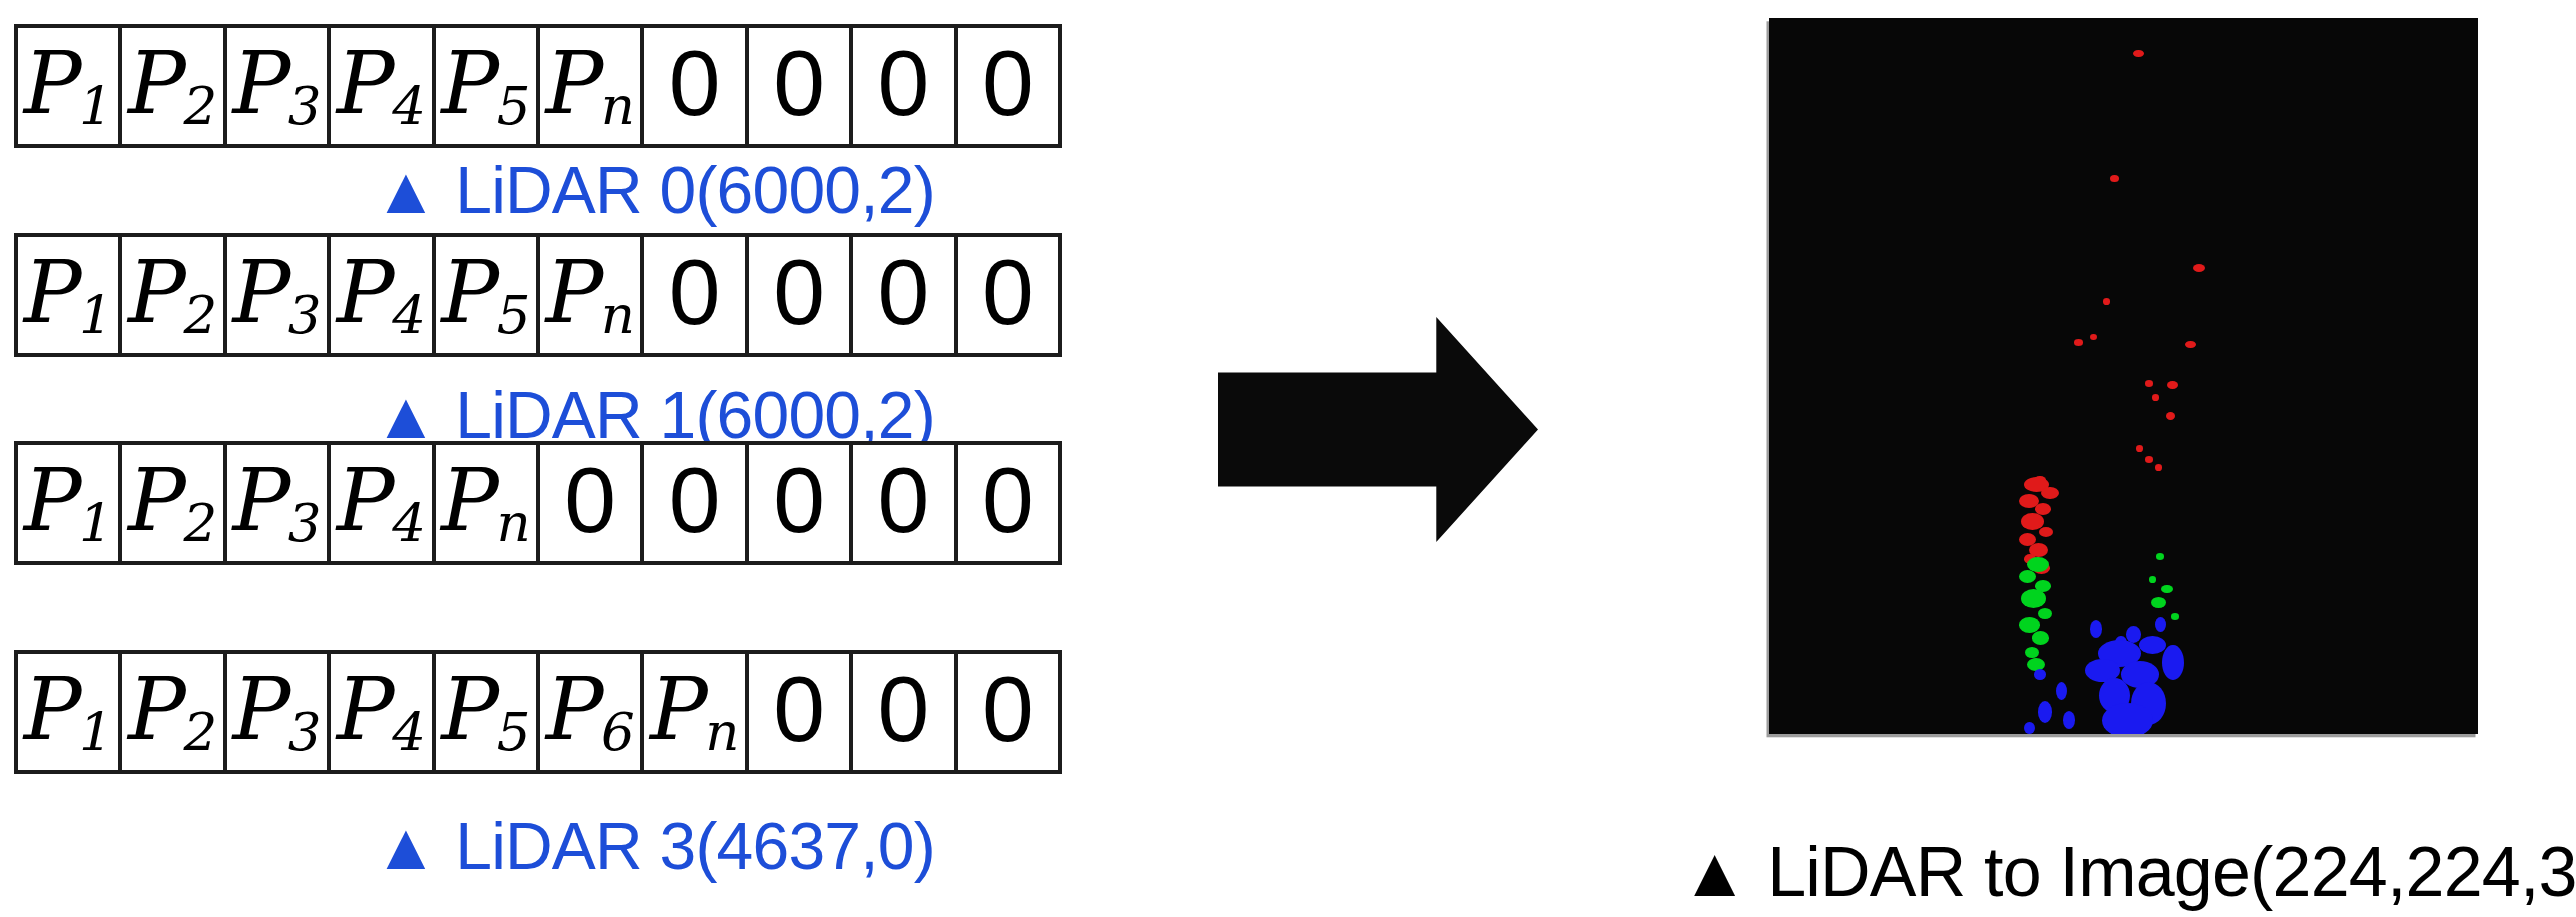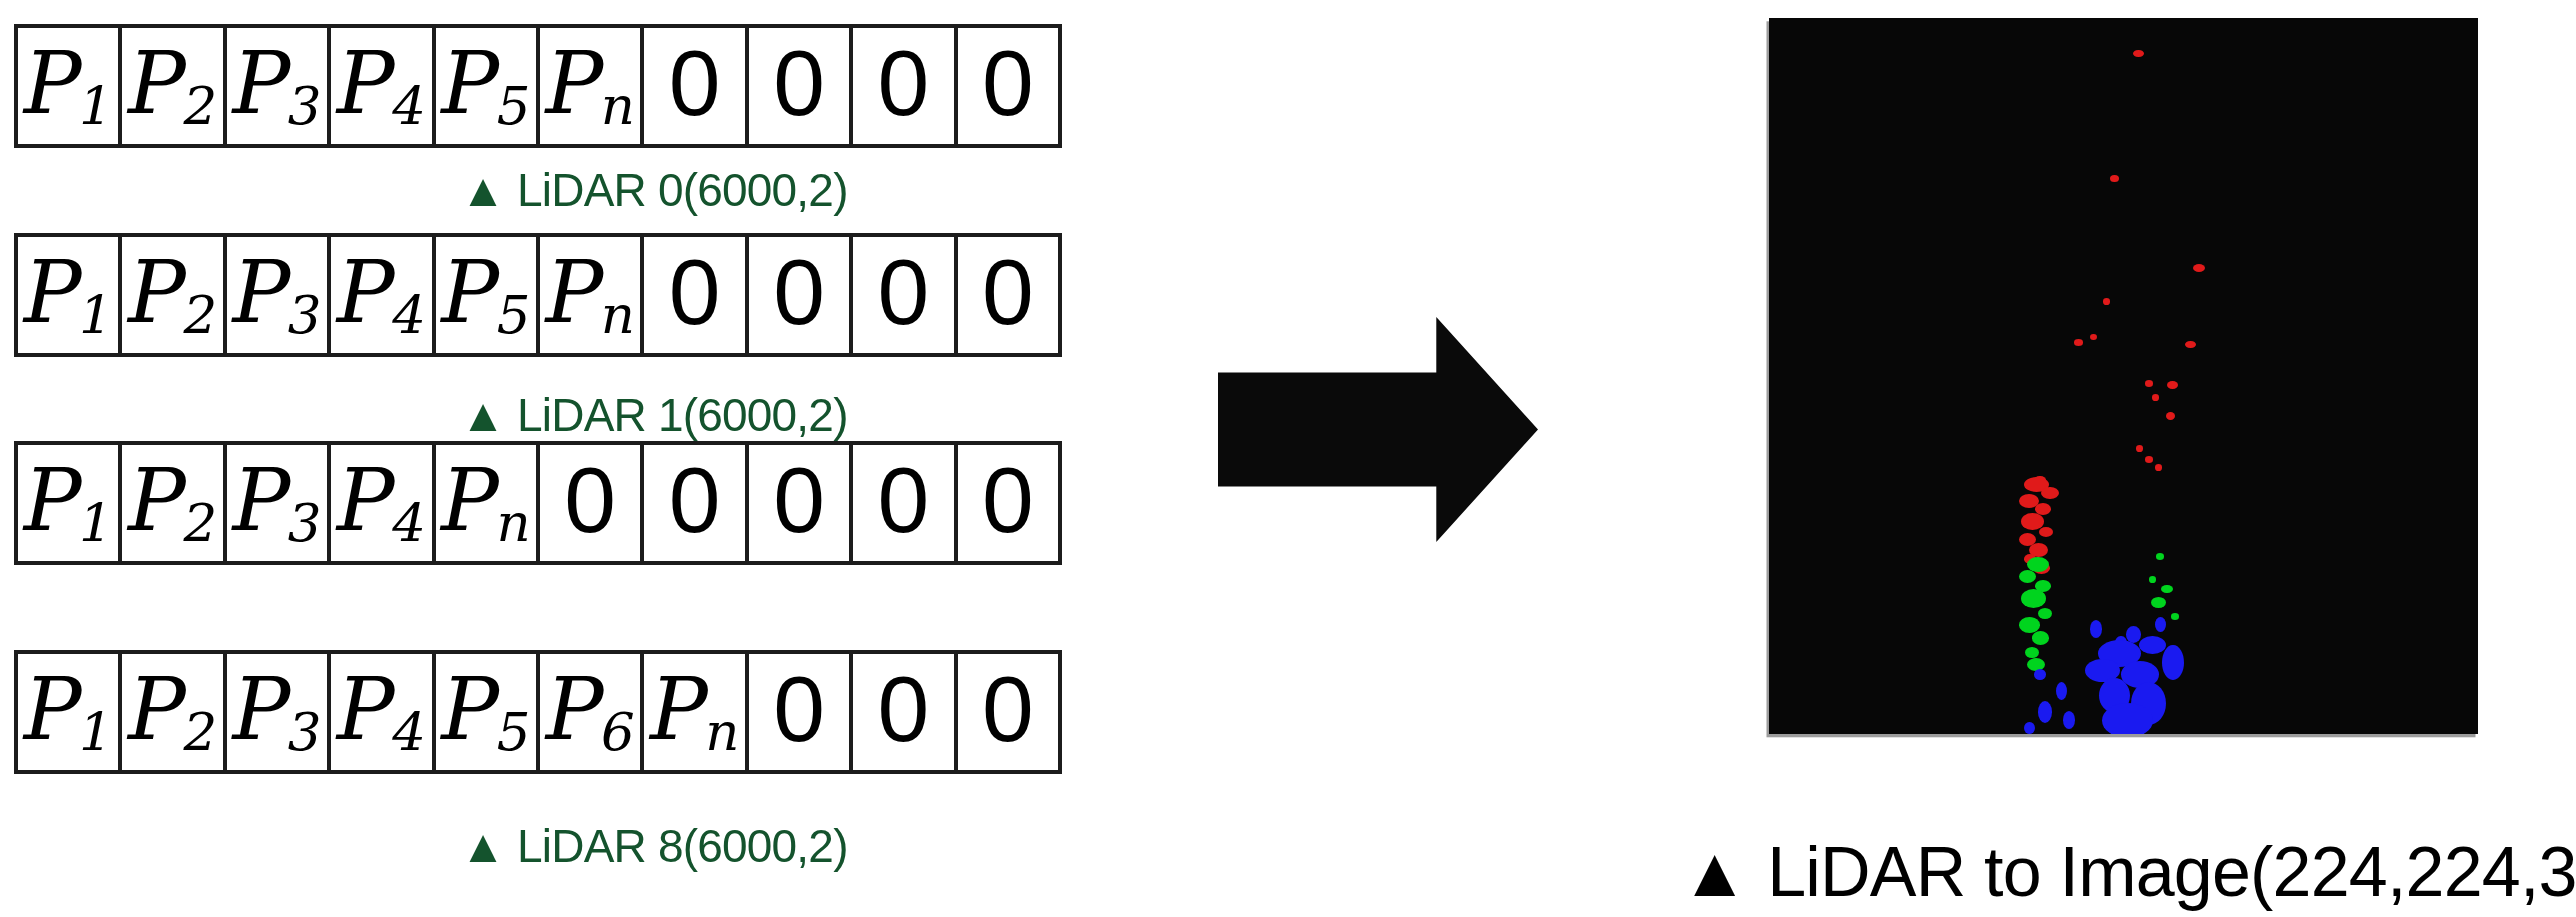--- a/index.html
+++ b/index.html
@@ -25,22 +25,22 @@
   .psub{
     font-family:"DejaVu Serif",serif;font-style:italic;
     font-size:53px;line-height:1;margin-top:38px;margin-left:-2.5px;
   }
   .zbase{
     font-family:"Liberation Sans",sans-serif;
     font-size:93px;line-height:1;margin-top:-5px;
   }
   .array-caption{
     position:absolute;left:14px;width:1048px;height:63px;
-    text-align:center;font-size:46px;line-height:63px;letter-spacing:-0.8px;
-    transform:translateX(116px);color:#14532d;white-space:nowrap;
+    text-align:center;font-size:66px;line-height:63px;letter-spacing:-0.8px;
+    transform:translateX(116px);color:#1d4ed8;white-space:nowrap;
   }
   
   .arrow-svg{position:absolute;left:1218px;top:317px;width:320px;height:225px;}
   .viz-label{
     position:absolute;left:1154px;top:563px;width:447px;
     text-align:center;font-size:79px;line-height:1.1;color:#0d0d0d;white-space:nowrap;
   }
   
   .lidar-image{
     position:absolute;left:1769px;top:18px;width:709px;height:716px;
@@ -208,21 +208,21 @@
       <div class="cell">
         <span class="zbase">0</span>
       </div>
       <div class="cell">
         <span class="zbase">0</span>
       </div>
       <div class="cell">
         <span class="zbase">0</span>
       </div>
     </div>
-  <div class="array-caption" style="top:815px">▲ LiDAR 8(6000,2)</div>
+  <div class="array-caption" style="top:815px">▲ LiDAR 3(4637,0)</div>
 
   <svg class="arrow-svg" viewBox="0 0 387 272" aria-hidden="true">
     <polygon points="0,67 264,67 264,0 387,136 264,272 264,205 0,205" fill="#0a0a0a"></polygon>
   </svg>
 
   <div class="lidar-image" style="background: rgb(7, 7, 7);">
       <span class="dot" style="left: 364px; top: 32px; width: 10.8px; height: 7.4px; background: rgb(224, 26, 26);"></span>
       <span class="dot" style="left: 341px; top: 157px; width: 9px; height: 7.4px; background: rgb(224, 26, 26);"></span>
       <span class="dot" style="left: 424px; top: 246px; width: 12.4px; height: 8.3px; background: rgb(224, 26, 26);"></span>
       <span class="dot" style="left: 334px; top: 280px; width: 7.4px; height: 6.6px; background: rgb(224, 26, 26);"></span>

